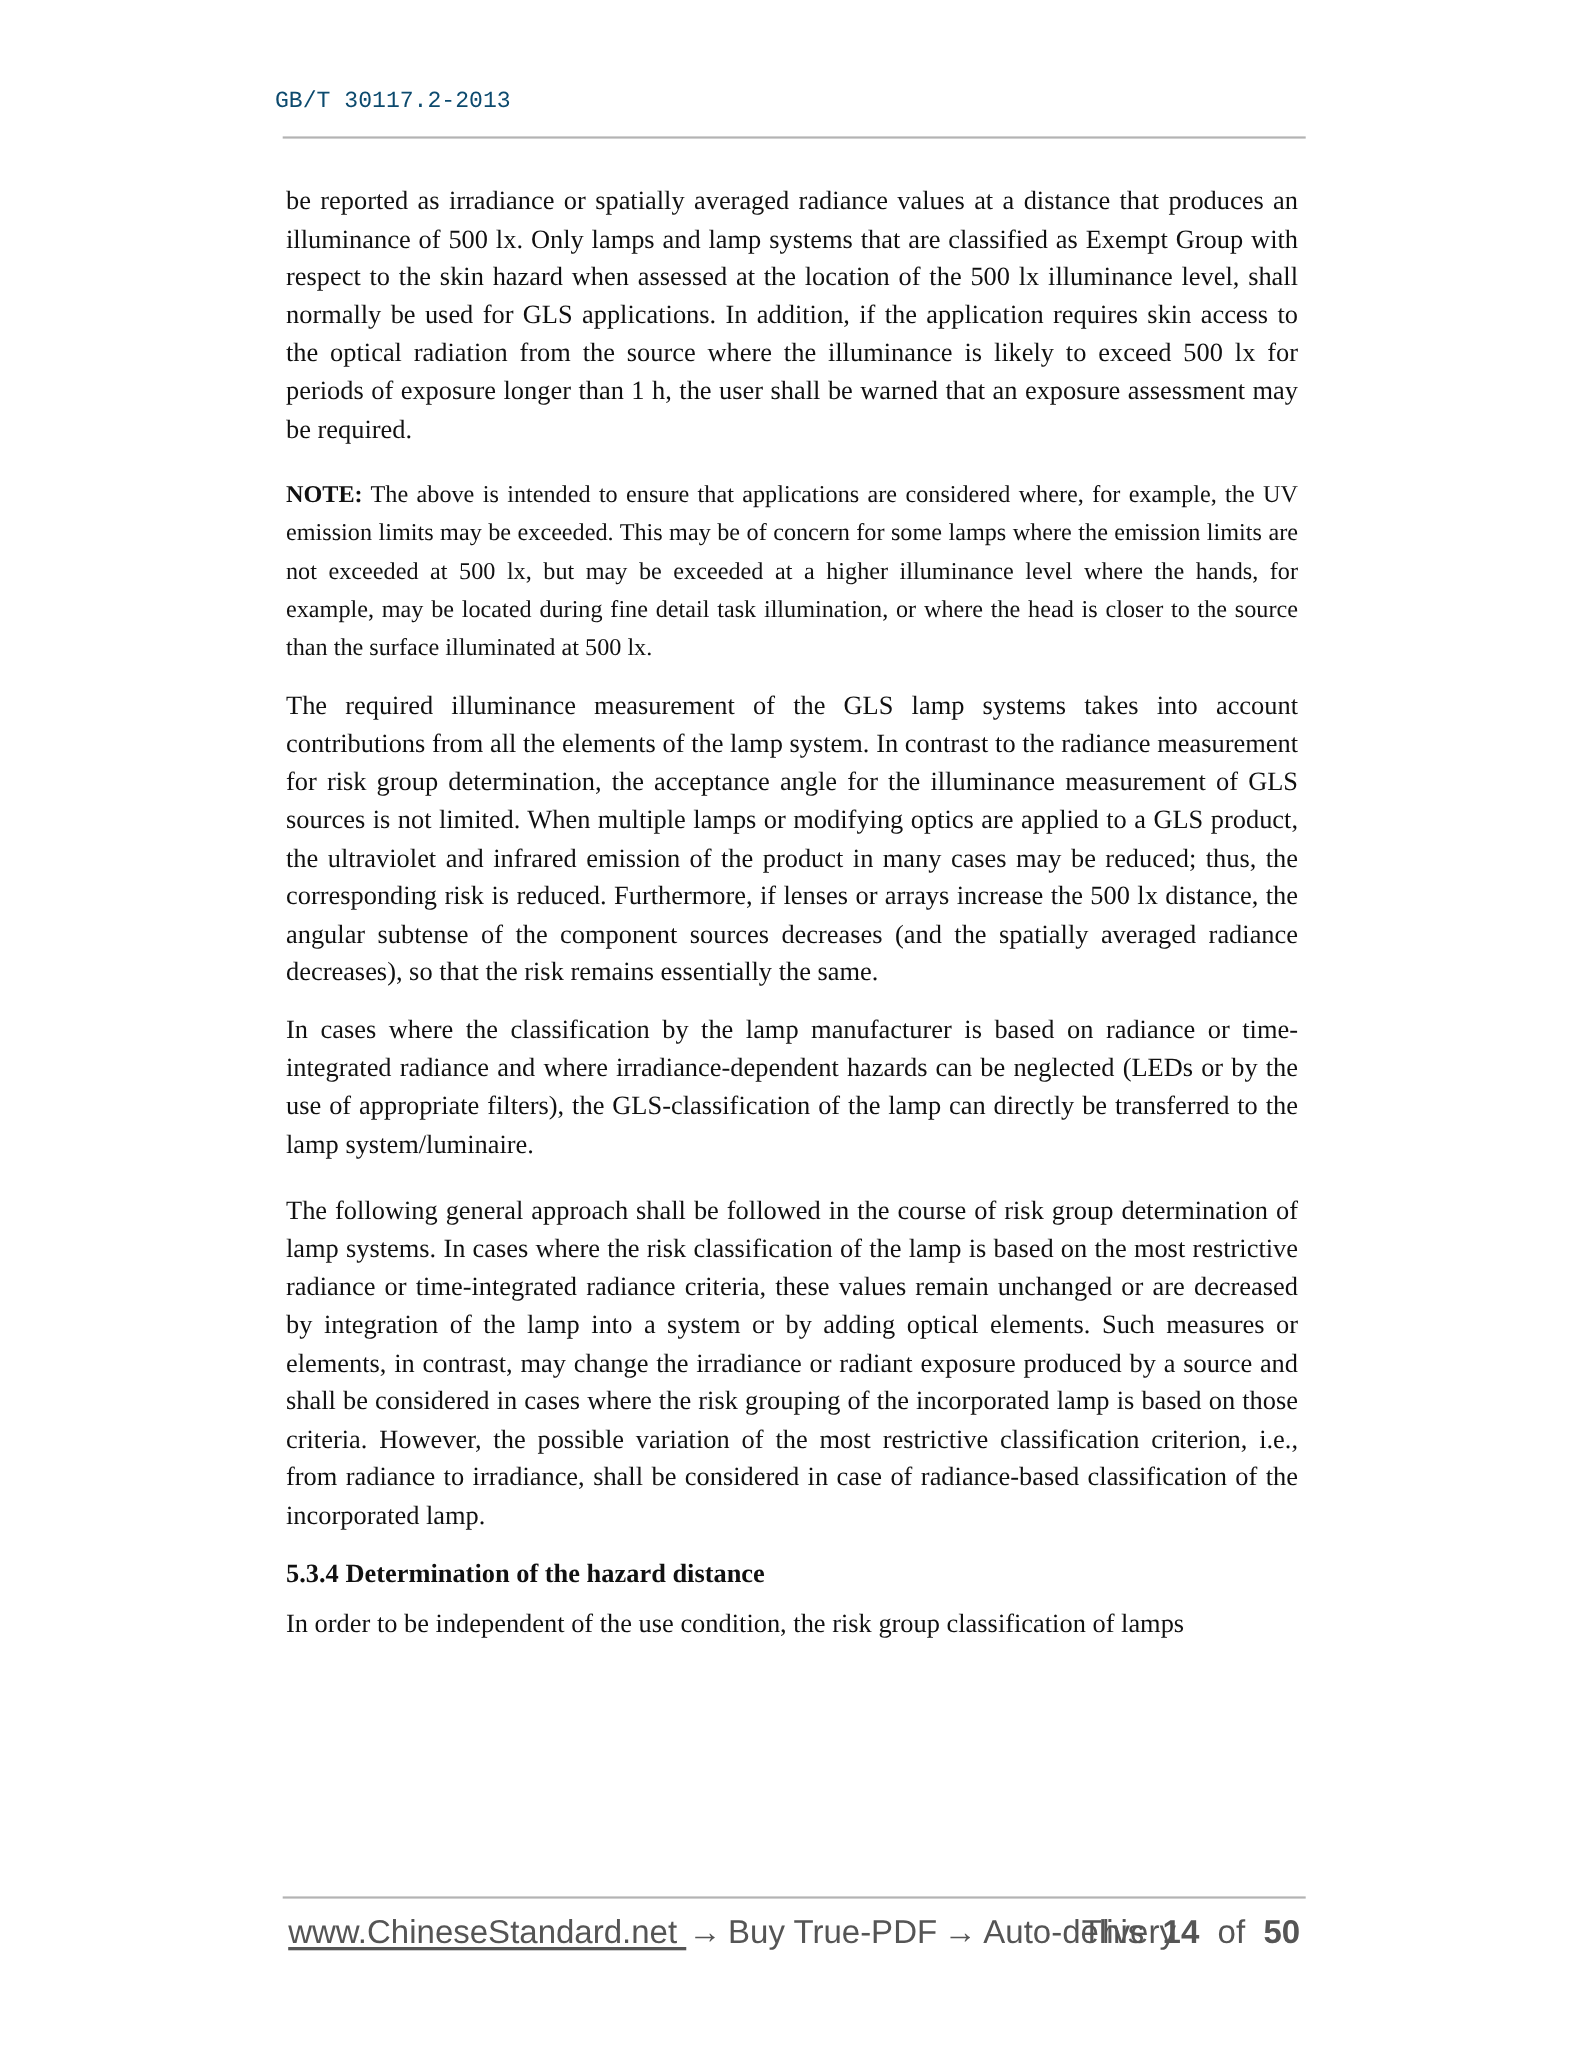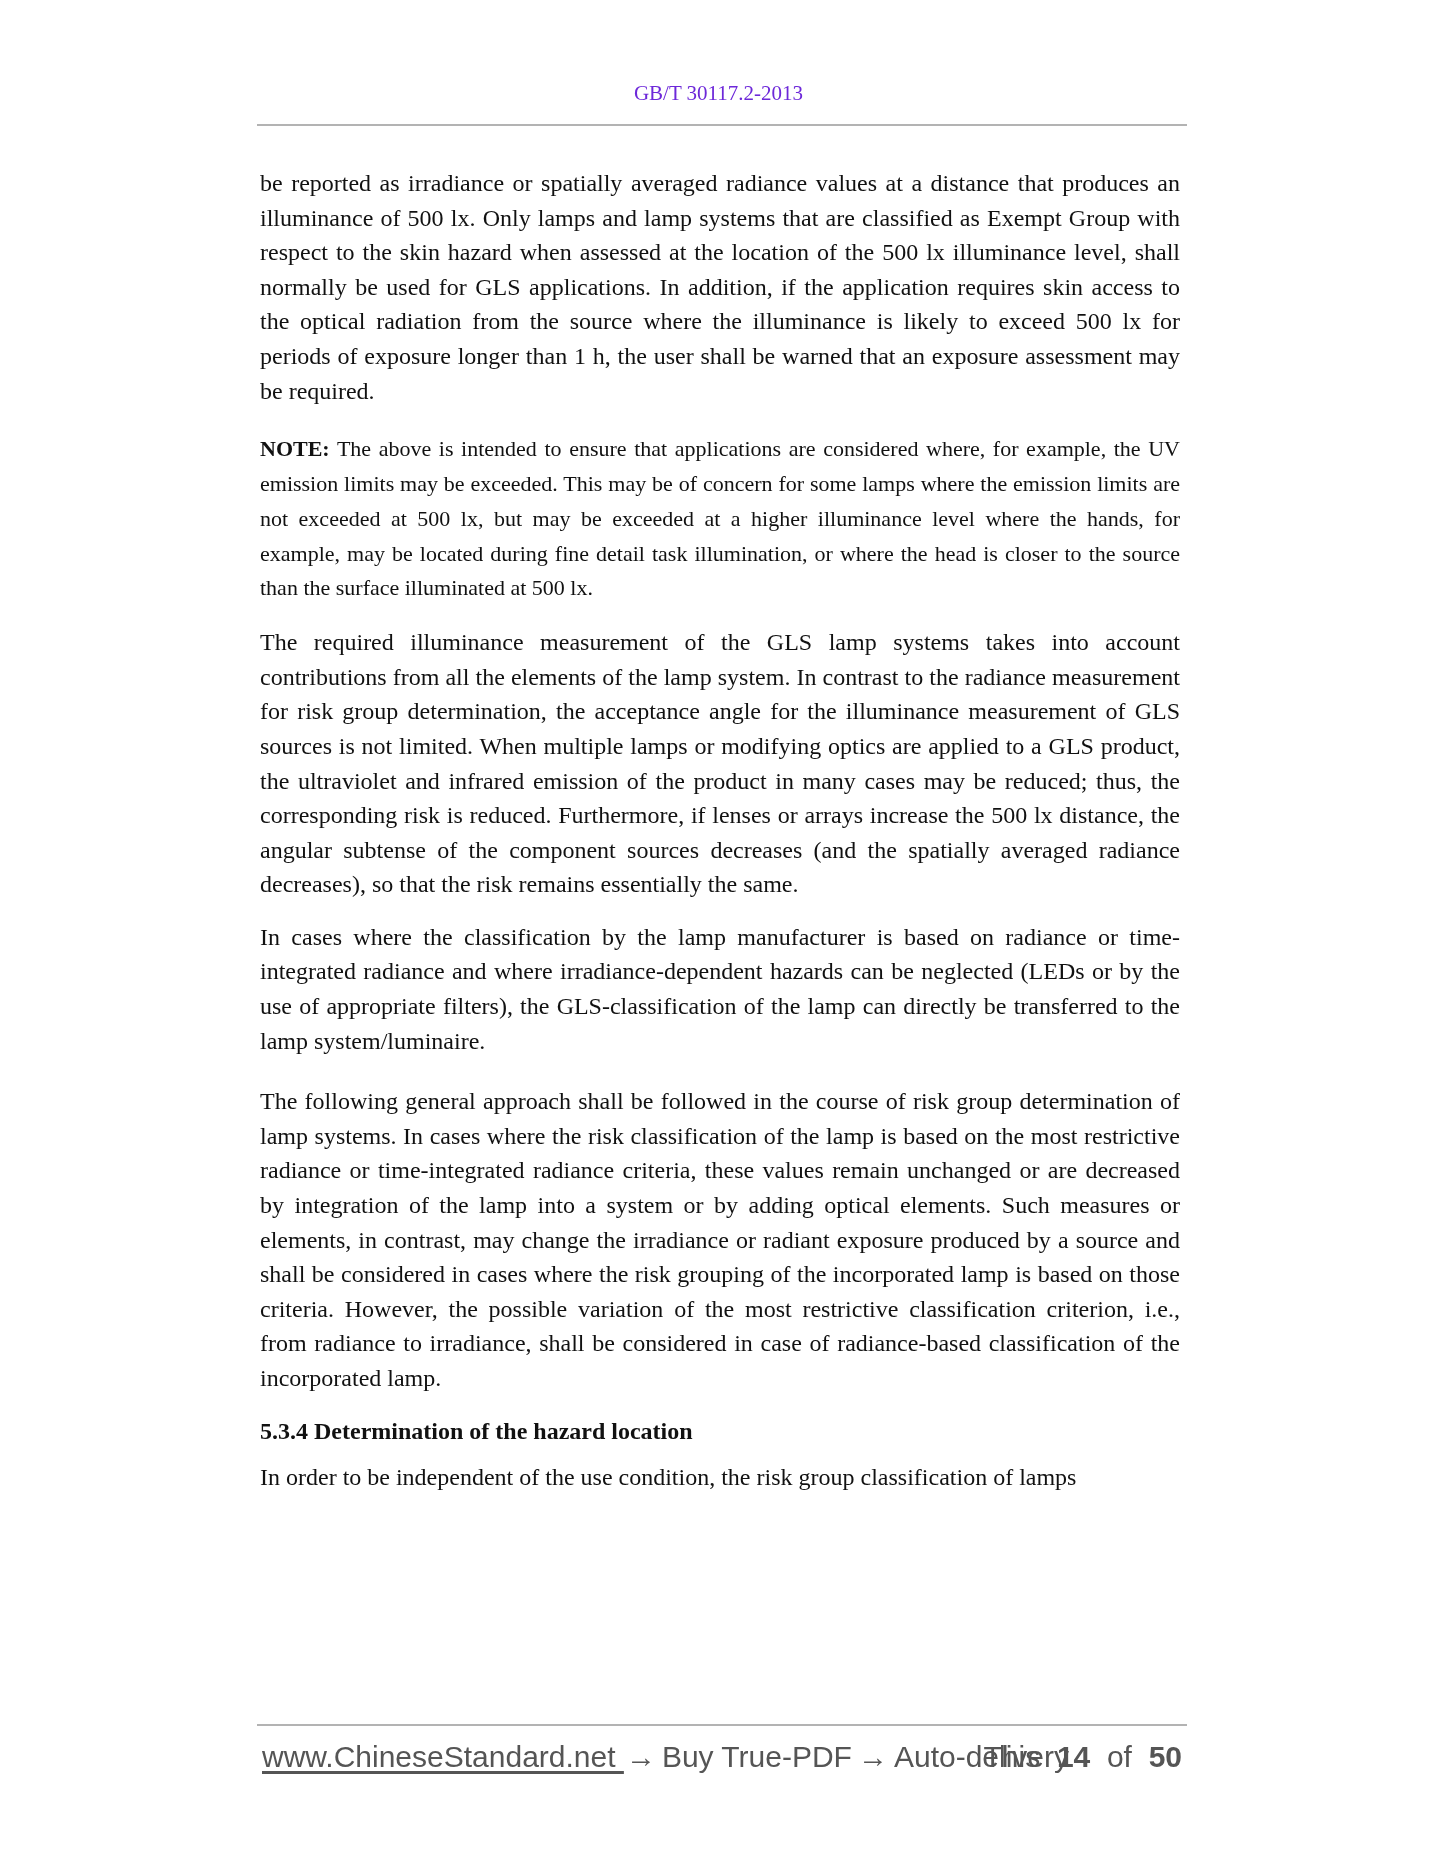--- a/index.html
+++ b/index.html
@@ -1,21 +1,21 @@
 <!DOCTYPE html>
 <html><head>
 <meta charset="utf-8">
 <style>
   html, body { margin: 0; padding: 0; background: #ffffff; }
   body { width: 1445px; height: 1870px; position: relative; overflow: hidden; }
   .page { position: absolute; left: 0; top: 0; width: 1445px; height: 1870px; background: #fff; }
   .header-title {
     position: absolute; left: 250px; width: 937px; top: 78px;
-    text-align: center; font-family: Liberation Serif, serif; font-size: 21px;
-    color: #6d28d9; line-height: 30px;
+    font-family: Liberation Mono, monospace; font-size: 21px;
+    color: #0c4a6e; line-height: 30px;
   }
   .rule { position: absolute; left: 257px; width: 930px; height: 2px; background: #b3b3b3; }
   .rule.top { top: 124px; }
   .rule.bottom { top: 1724px; }
   .content {
     position: absolute; left: 260px; width: 920px; top: 166px;
     font-family: "Liberation Serif", serif; color: #111;
   }
   .para {
     font-size: 24px; line-height: 34.6px; text-align: justify; margin: 0;
@@ -49,21 +49,21 @@
 
     <p class="note" style="margin-top: 24px;"><b>NOTE:</b><span> The above is intended to ensure that applications are considered where, for example, the UV emission limits may be exceeded. This may be of concern for some lamps where the emission limits are not exceeded at 500 lx, but may be exceeded at a higher illuminance level where the hands, for example, may be located during fine detail task illumination, or where the head is closer to the source than the surface illuminated at 500 lx.</span></p>
 
     <p class="para" style="margin-top: 19px;">The required illuminance measurement of the GLS lamp systems takes into account contributions from all the elements of the lamp system. In contrast to the radiance measurement for risk group determination, the acceptance angle for the illuminance measurement of GLS sources is not limited. When multiple lamps or modifying optics are applied to a GLS product, the ultraviolet and infrared emission of the product in many cases may be reduced; thus, the corresponding risk is reduced. Furthermore, if lenses or arrays increase the 500 lx distance, the angular subtense of the component sources decreases (and the spatially averaged radiance decreases), so that the risk remains essentially the same.</p>
 
     <p class="para" style="margin-top: 18px;">In cases where the classification by the lamp manufacturer is based on radiance or time-integrated radiance and where irradiance-dependent hazards can be neglected (LEDs or by the use of appropriate filters), the GLS-classification of the lamp can directly be transferred to the lamp system/luminaire.</p>
 
 
     <p class="para" style="margin-top: 26px;">The following general approach shall be followed in the course of risk group determination of lamp systems. In cases where the risk classification of the lamp is based on the most restrictive radiance or time-integrated radiance criteria, these values remain unchanged or are decreased by integration of the lamp into a system or by adding optical elements. Such measures or elements, in contrast, may change the irradiance or radiant exposure produced by a source and shall be considered in cases where the risk grouping of the incorporated lamp is based on those criteria. However, the possible variation of the most restrictive classification criterion, i.e., from radiance to irradiance, shall be considered in case of radiance-based classification of the incorporated lamp.</p>
 
-    <p class="heading" style="margin-top: 18px;">5.3.4 Determination of the hazard location</p>
+    <p class="heading" style="margin-top: 18px;">5.3.4 Determination of the hazard distance</p>
 
     <p class="para" style="margin-top: 12px;">In order to be independent of the use condition, the risk group classification of lamps</p>
   </div>
 
   <div class="rule bottom"></div>
 
   <div class="footer">
     <div class="left">
       <span class="link">www.ChineseStandard.net </span><span class="arrow">→</span><span>Buy True-PDF</span><span class="arrow" style="margin-left:6px;">→</span><span>Auto-delivery</span>
     </div>

